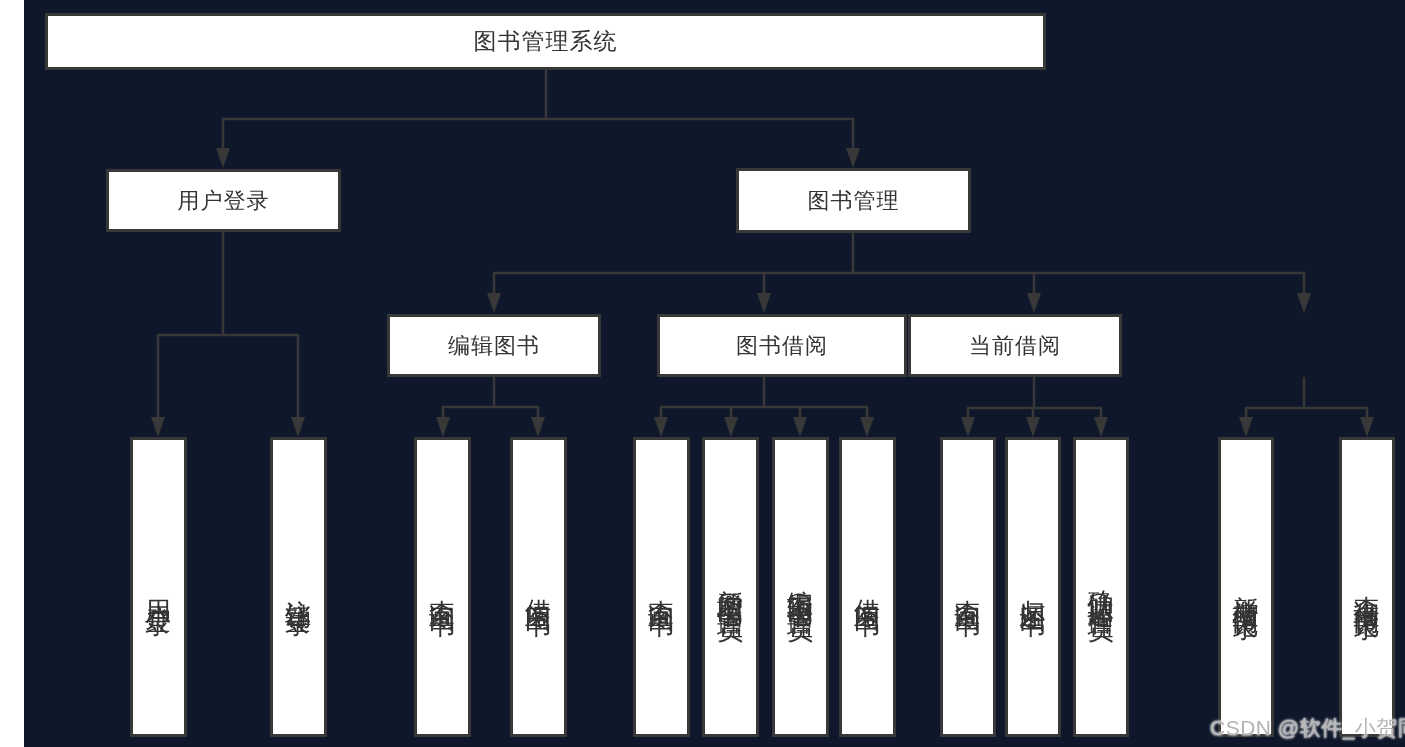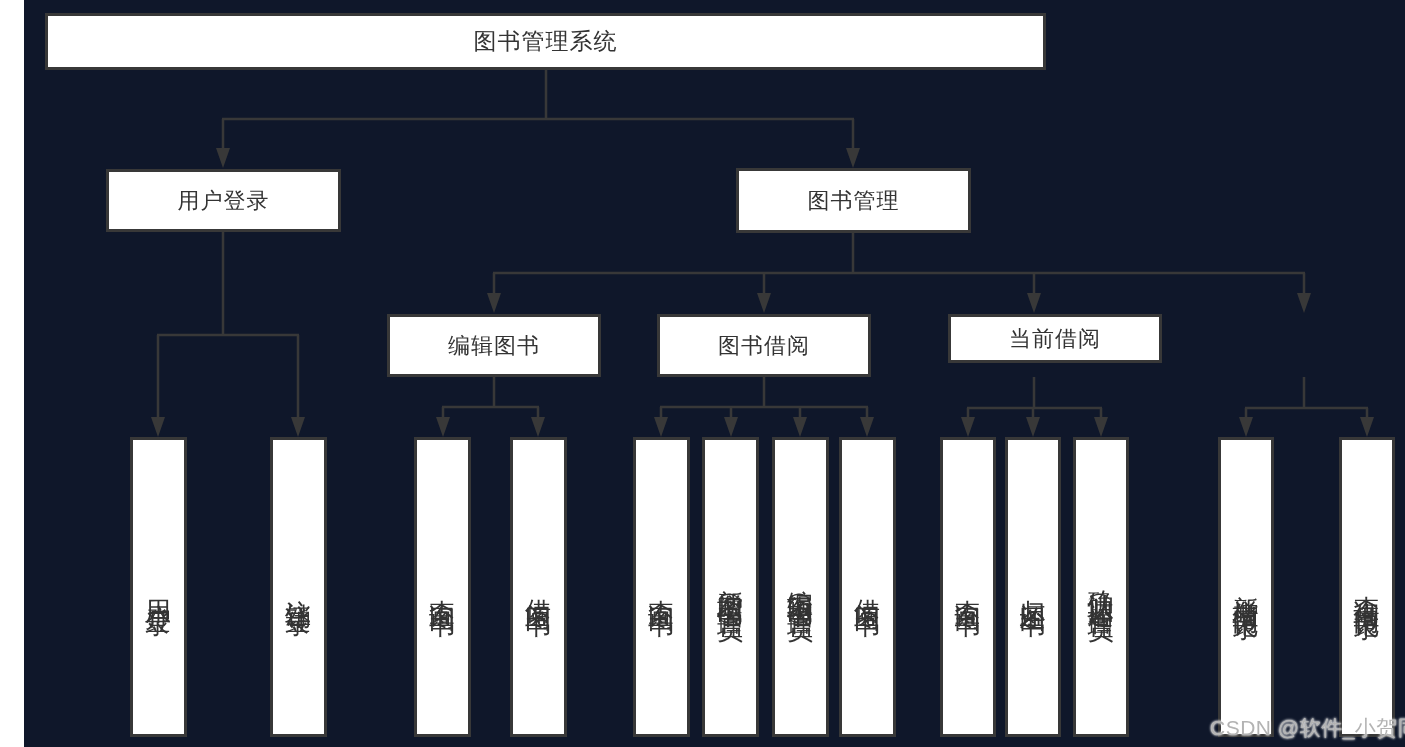--- a/index.html
+++ b/index.html
@@ -124,22 +124,22 @@
       <polygon points="1336,417 1350,417 1343,437"></polygon>
     </g>
   </svg>
 
   <div class="box h-box root-box" style="left:21px;top:13px;width:1001px;height:57px">图书管理系统</div>
 
   <div class="box h-box" style="left:82px;top:169px;width:235px;height:63px">用户登录</div>
   <div class="box h-box" style="left:712px;top:168px;width:235px;height:65px">图书管理</div>
 
   <div class="box h-box" style="left:363px;top:314px;width:214px;height:63px">编辑图书</div>
-  <div class="box h-box" style="left:633px;top:314px;width:214px;height:63px">图书借阅</div>
-  <div class="box h-box" style="left:924px;top:314px;width:214px;height:49px">当前借阅</div>
+  <div class="box h-box" style="left:633px;top:314px;width:250px;height:63px">图书借阅</div>
+  <div class="box h-box" style="left:884px;top:314px;width:214px;height:63px">当前借阅</div>
 
   <div class="box v-box" style="left:106px">用户登录</div>
   <div class="box v-box" style="left:246px">注销登录</div>
 
   <div class="box v-box" style="left:390px">查询图书</div>
   <div class="box v-box" style="left:486px">借阅图书</div>
 
   <div class="box v-box" style="left:609px">查询图书</div>
   <div class="box v-box" style="left:678px">新增图书（管理员）</div>
   <div class="box v-box" style="left:748px">编辑图书（管理员）</div>

